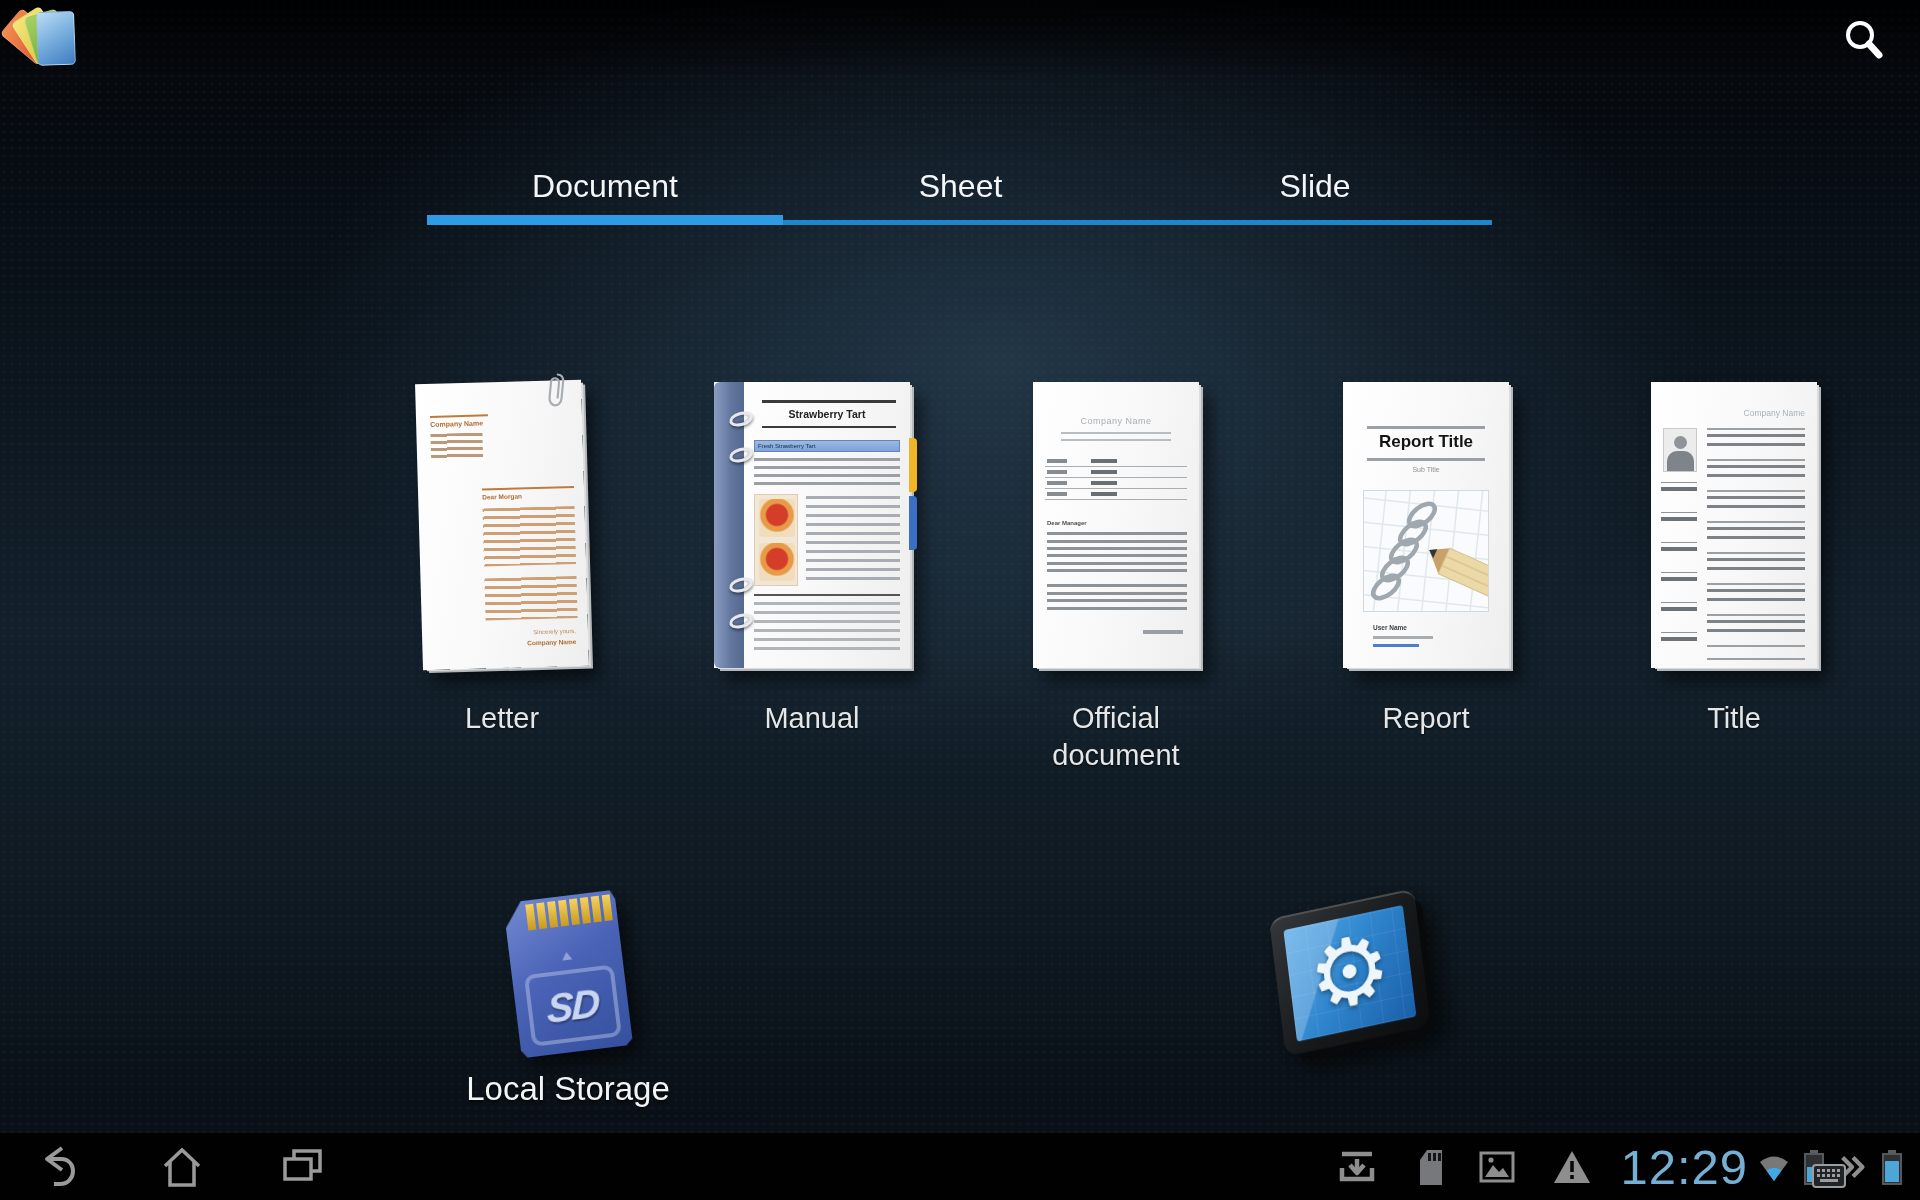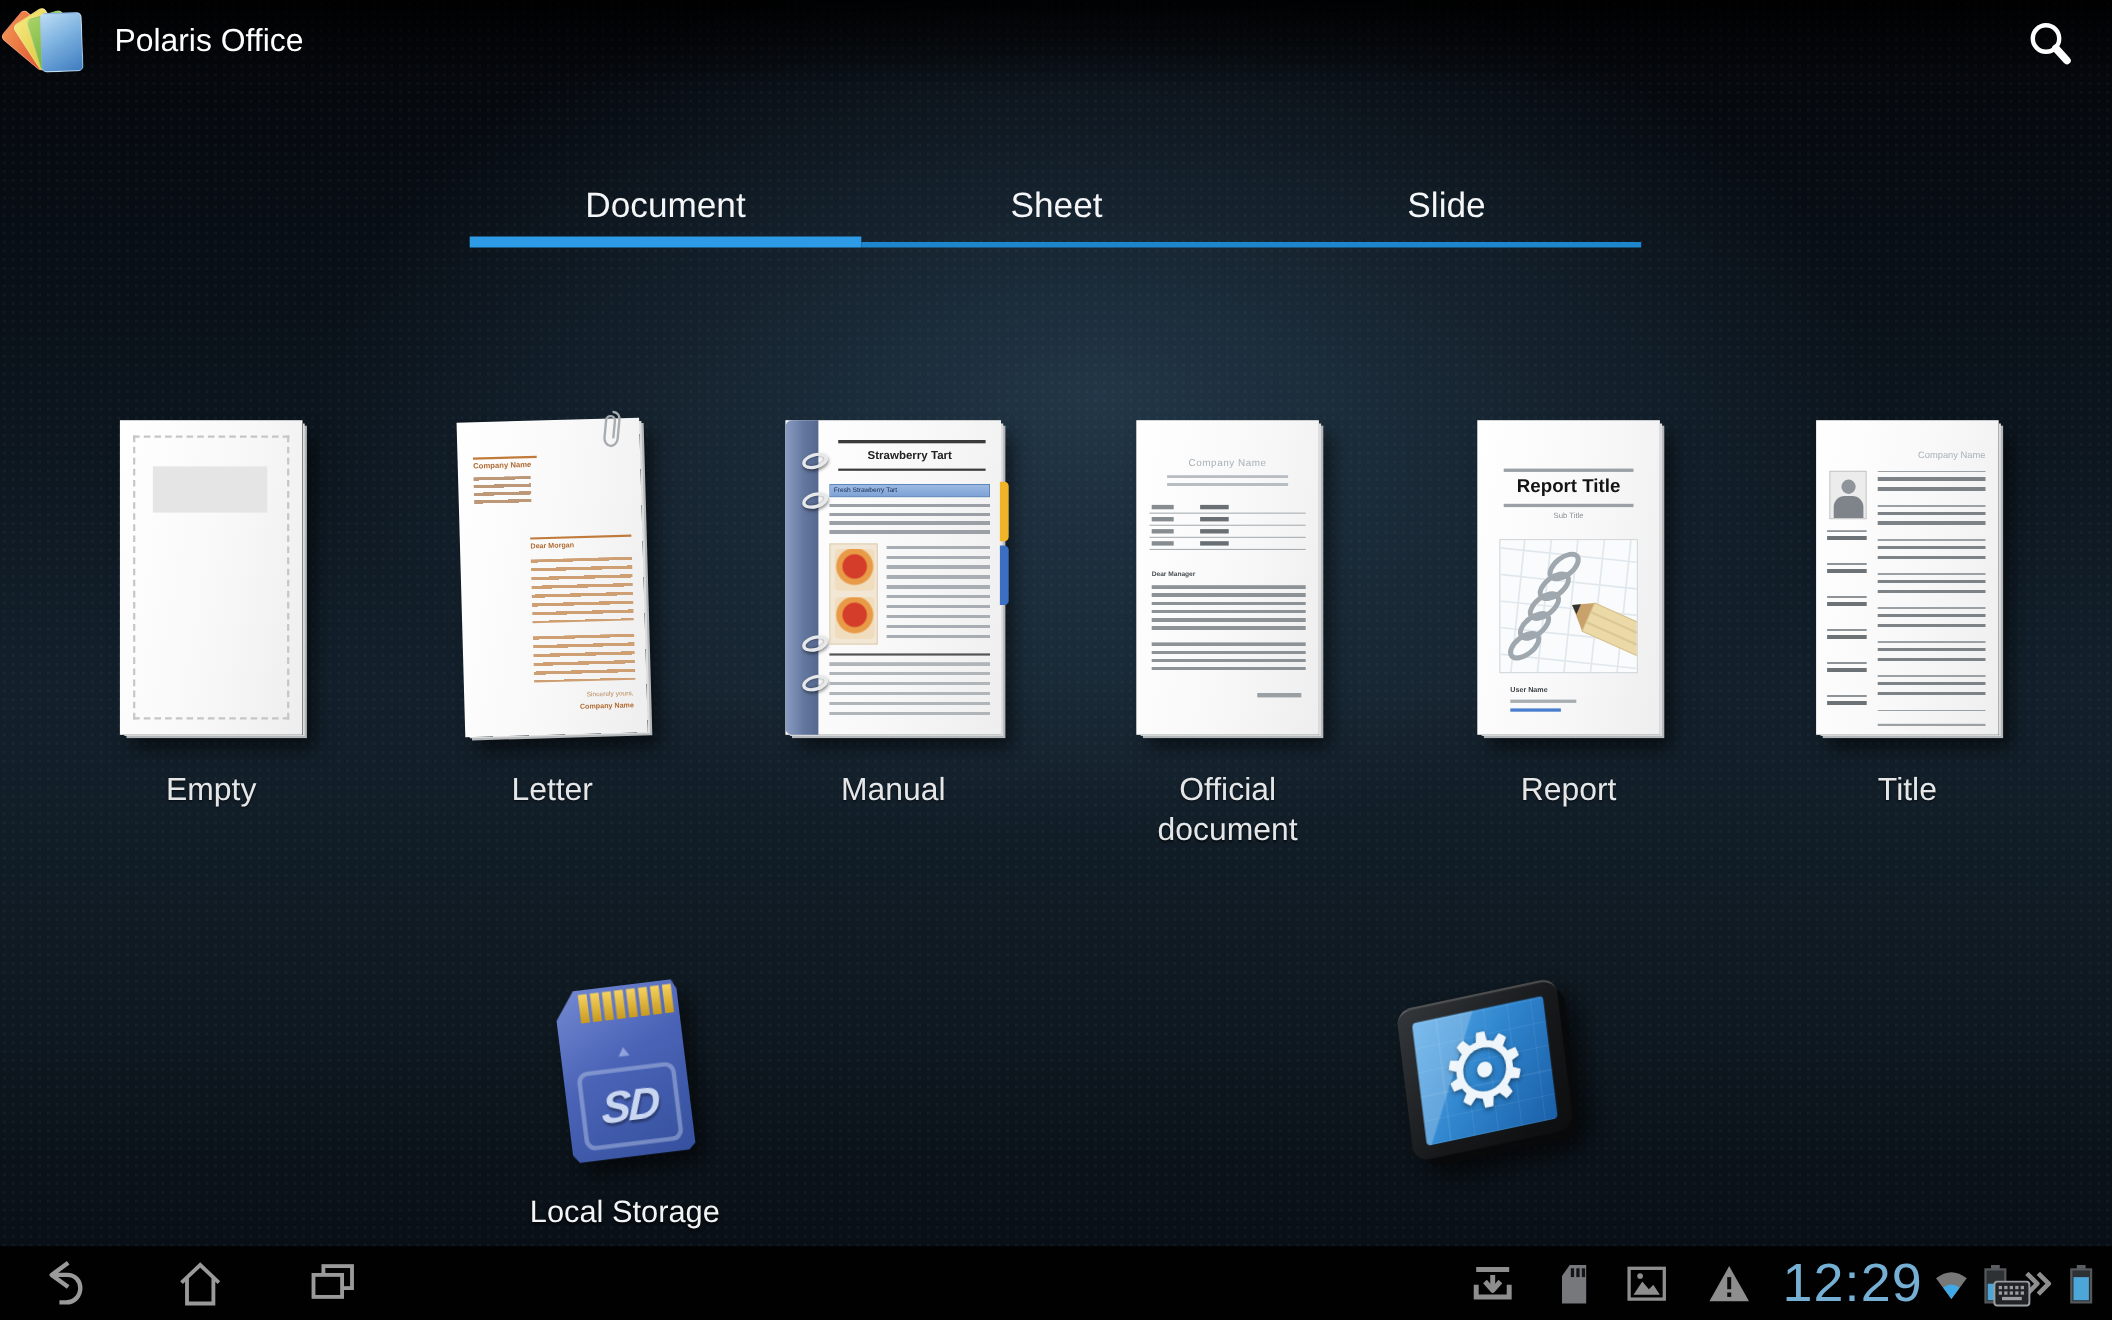--- a/index.html
+++ b/index.html
@@ -135,21 +135,21 @@
     border-radius:10px 10px 0 0; background:#7e848a; }
   .rs-leftcol { position:absolute; left:10px; top:100px; width:36px; height:160px;
     background:repeating-linear-gradient(180deg,#8e9397 0 1.5px, transparent 1.5px 5px, #6d7276 5px 9px, transparent 9px 30px); }
   .rs-rightcol { position:absolute; left:56px; right:12px; top:46px; height:220px;
     background:repeating-linear-gradient(180deg,#9ba0a4 0 1.5px, transparent 1.5px 6px, #7d8286 6px 9px, transparent 9px 15px, #7d8286 15px 18px, transparent 18px 31px); }
   .rs-footrule { position:absolute; left:56px; right:12px; top:276px; height:2px; background:#9aa0a4; }
 
   
   .shortcut { position:absolute; top:884px; width:360px; height:240px; cursor:pointer; }
   .shortcut-label { position:absolute; top:186px; left:0; right:0; text-align:center;
-    color:#f2f4f6; font-size:28px; text-shadow:0 2px 3px rgba(0,0,0,0.8);margin-top:16px; }
+    color:#f2f4f6; font-size:33px; text-shadow:0 2px 3px rgba(0,0,0,0.8); }
   .ico-area { position:absolute; left:0; top:0; width:360px; height:180px;
     display:flex; align-items:center; justify-content:center; }
 
   .sd-wrap { transform:rotate(-7deg); position:relative; width:112px; height:156px;
     filter:drop-shadow(8px 12px 10px rgba(0,0,0,0.6)); }
   .sd-body { position:absolute; inset:0; background:linear-gradient(150deg,#7389d2 0%,#4a63b6 45%,#35509e 100%);
     clip-path:polygon(16% 0, 96% 0, 100% 6%, 100% 96%, 94% 100%, 5% 100%, 0 95%, 0 16%); }
   .sd-pin { position:absolute; top:4px; width:8px; height:26px;
     background:linear-gradient(180deg,#f6d260,#c89a1e); }
   .sd-mark { position:absolute; left:52px; top:56px; width:0; height:0;
@@ -201,42 +201,34 @@
 
 <div class="screen">
 
   <div class="topbar">
     <div class="logo">
       <div class="lp red"></div>
       <div class="lp yellow"></div>
       <div class="lp green"></div>
       <div class="lp blue"></div>
     </div>
-    <div class="app-title">Polaris Office</div>
     <div class="search-btn">
       <svg width="46" height="46" viewBox="0 0 46 46">
         <circle cx="19" cy="18" r="12" fill="none" stroke="#ffffff" stroke-width="4"></circle>
         <line x1="28" y1="27" x2="38" y2="38" stroke="#ffffff" stroke-width="7" stroke-linecap="round"></line>
       </svg>
     </div>
   </div>
 
   <div class="tab tab-doc">Document</div>
   <div class="tab tab-sheet">Sheet</div>
   <div class="tab tab-slide">Slide</div>
   <div class="tab-underline-active"></div>
   <div class="tab-underline-rest"></div>
 
-  <div class="tpl" style="left:92px">
-    <div class="page">
-      <div class="empty-dash"></div>
-      <div class="empty-bar"></div>
-    </div>
-    <div class="tpl-label">Empty</div>
-  </div>
 
   <div class="tpl" style="left:402px">
     <div class="page letter-page">
       <svg class="paperclip" width="18" height="36" viewBox="0 0 18 36">
         <path d="M9 2 C13 2 15 5 15 9 V26 C15 30 12 33 9 33 C6 33 3 30 3 26 V10 C3 7.5 5 6 7 6 C9 6 11 7.5 11 10 V25" fill="none" stroke="#a8adb2" stroke-width="2.2" stroke-linecap="round"></path>
       </svg>
       <div class="lt-rule1"></div>
       <div class="lt-company">Company Name</div>
       <div class="lt-addr"></div>
       <div class="lt-rule2"></div>

